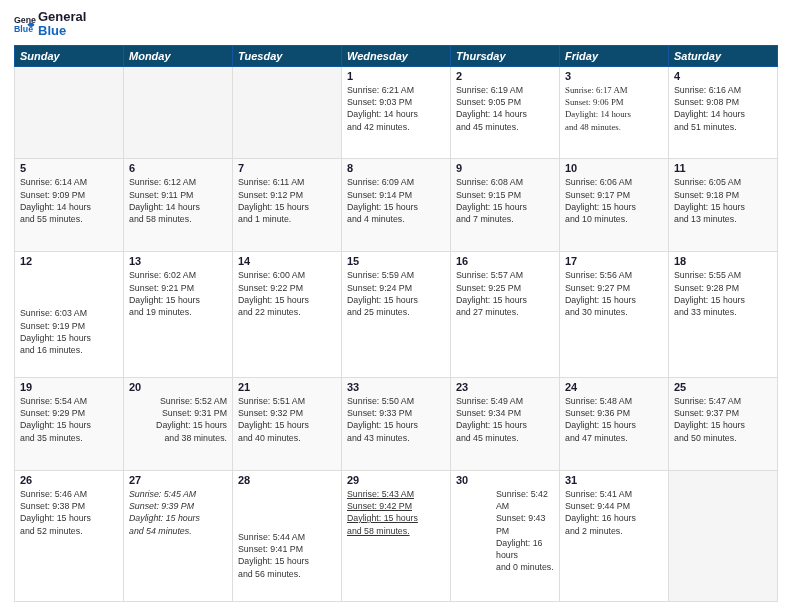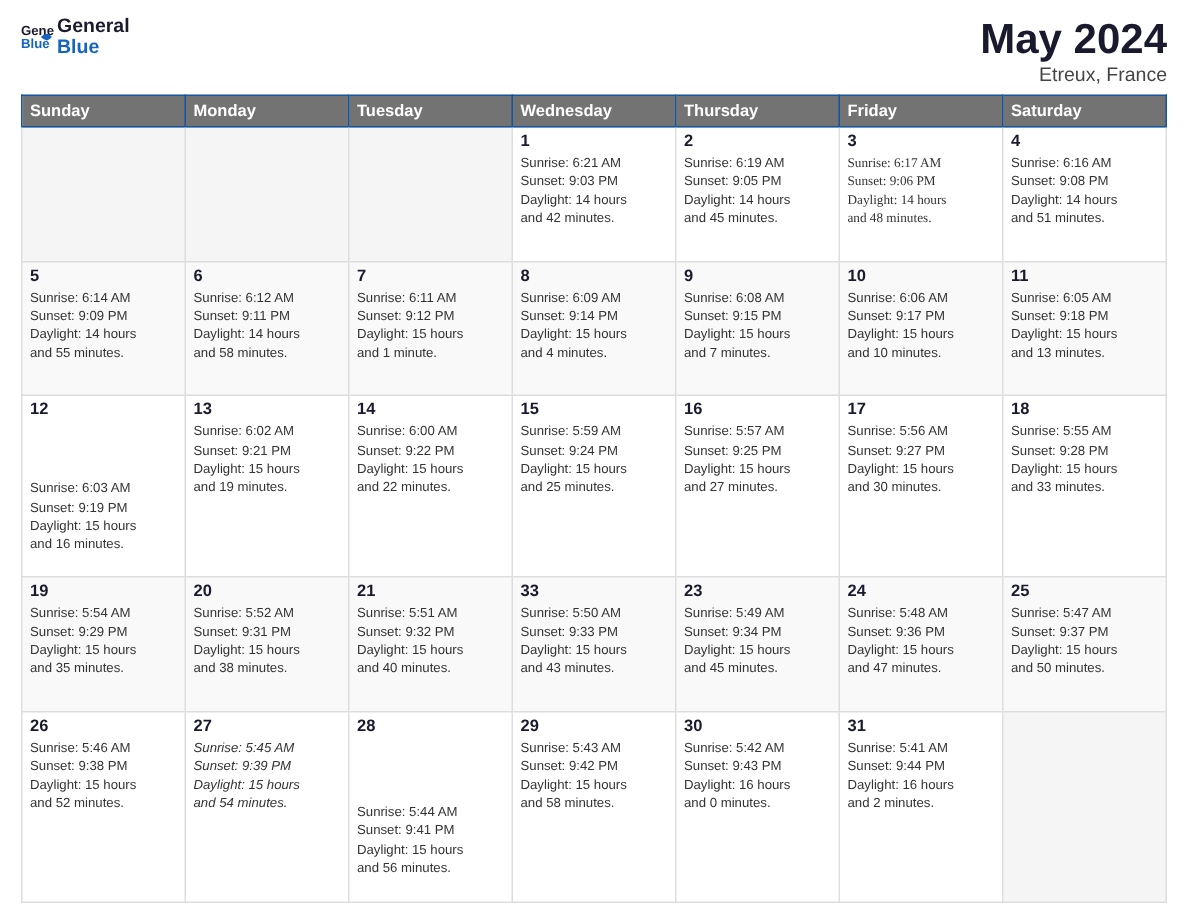--- a/index.html
+++ b/index.html
@@ -44,22 +44,23 @@
       font-size: 13px;
       color: #444;
     }
     .calendar {
       flex: 1;
       border-collapse: collapse;
       width: 100%;
       font-size: 9.5px;
     }
     .calendar thead tr {
-      background: #737373;
+      background: #0c4a6e;
       color: #fff;
+      font-style: italic;
     }
     .calendar thead th {
       padding: 4px 5px;
       text-align: left;
       font-size: 11px;
       font-weight: bold;
       border: 1px solid #1255a0;
     }
     .calendar tbody tr {
       border-bottom: 1px solid #ddd;
@@ -98,24 +99,20 @@
     <div class="logo">
       <svg class="logo-icon" viewBox="0 0 30 30" xmlns="http://www.w3.org/2000/svg">
         <text x="0" y="14" font-size="12" font-weight="bold" fill="#1a1a2e">General</text>
         <path d="M18 16 Q24 10 28 16 Q24 22 18 16Z" fill="#1565c0"></path>
         <text x="0" y="26" font-size="12" font-weight="bold" fill="#1565c0">Blue</text>
       </svg>
       <div style="line-height:1.1">
         <div style="font-size:13px;font-weight:bold;color:#1a1a2e;">General</div>
         <div style="font-size:13px;font-weight:bold;color:#1565c0;">Blue</div>
       </div>
-    </div>
-    <div class="title-block">
-      <div class="month-year">May 2024</div>
-      <div class="location">Etreux, France</div>
     </div>
   </div>
 
   <table class="calendar">
     <thead>
       <tr>
         <th>Sunday</th>
         <th>Monday</th>
         <th>Tuesday</th>
         <th>Wednesday</th>
@@ -263,21 +260,21 @@
         <tr>
           <td>
             <div class="day-number">19</div>
             <div class="day-info" style="white-space: pre-line;">Sunrise: 5:54 AM
 Sunset: 9:29 PM
 Daylight: 15 hours
 and 35 minutes.</div>
           </td>
           <td>
             <div class="day-number">20</div>
-            <div class="day-info" style="white-space: pre-line;">Sunrise: 5:52 AM
+            <div class="day-info" style="white-space: pre-line; text-align: right;">Sunrise: 5:52 AM
 Sunset: 9:31 PM
 Daylight: 15 hours
 and 38 minutes.</div>
           </td>
           <td>
             <div class="day-number">21</div>
             <div class="day-info" style="white-space: pre-line;">Sunrise: 5:51 AM
 Sunset: 9:32 PM
 Daylight: 15 hours
 and 40 minutes.</div>
@@ -328,28 +325,28 @@
           </td>
           <td>
             <div class="day-number">28</div>
             <div class="day-info" style="white-space: pre-line; margin-top: 45px;">Sunrise: 5:44 AM
 Sunset: 9:41 PM
 Daylight: 15 hours
 and 56 minutes.</div>
           </td>
           <td>
             <div class="day-number">29</div>
-            <div class="day-info" style="white-space: pre-line;">Sunrise: 5:43 AM
+            <div class="day-info" style="white-space: pre-line; text-decoration: underline;">Sunrise: 5:43 AM
 Sunset: 9:42 PM
 Daylight: 15 hours
 and 58 minutes.</div>
           </td>
           <td>
             <div class="day-number">30</div>
-            <div class="day-info" style="white-space: pre-line;">Sunrise: 5:42 AM
+            <div class="day-info" style="white-space: pre-line; margin-left: 40px;">Sunrise: 5:42 AM
 Sunset: 9:43 PM
 Daylight: 16 hours
 and 0 minutes.</div>
           </td>
           <td>
             <div class="day-number">31</div>
             <div class="day-info" style="white-space: pre-line;">Sunrise: 5:41 AM
 Sunset: 9:44 PM
 Daylight: 16 hours
 and 2 minutes.</div>

